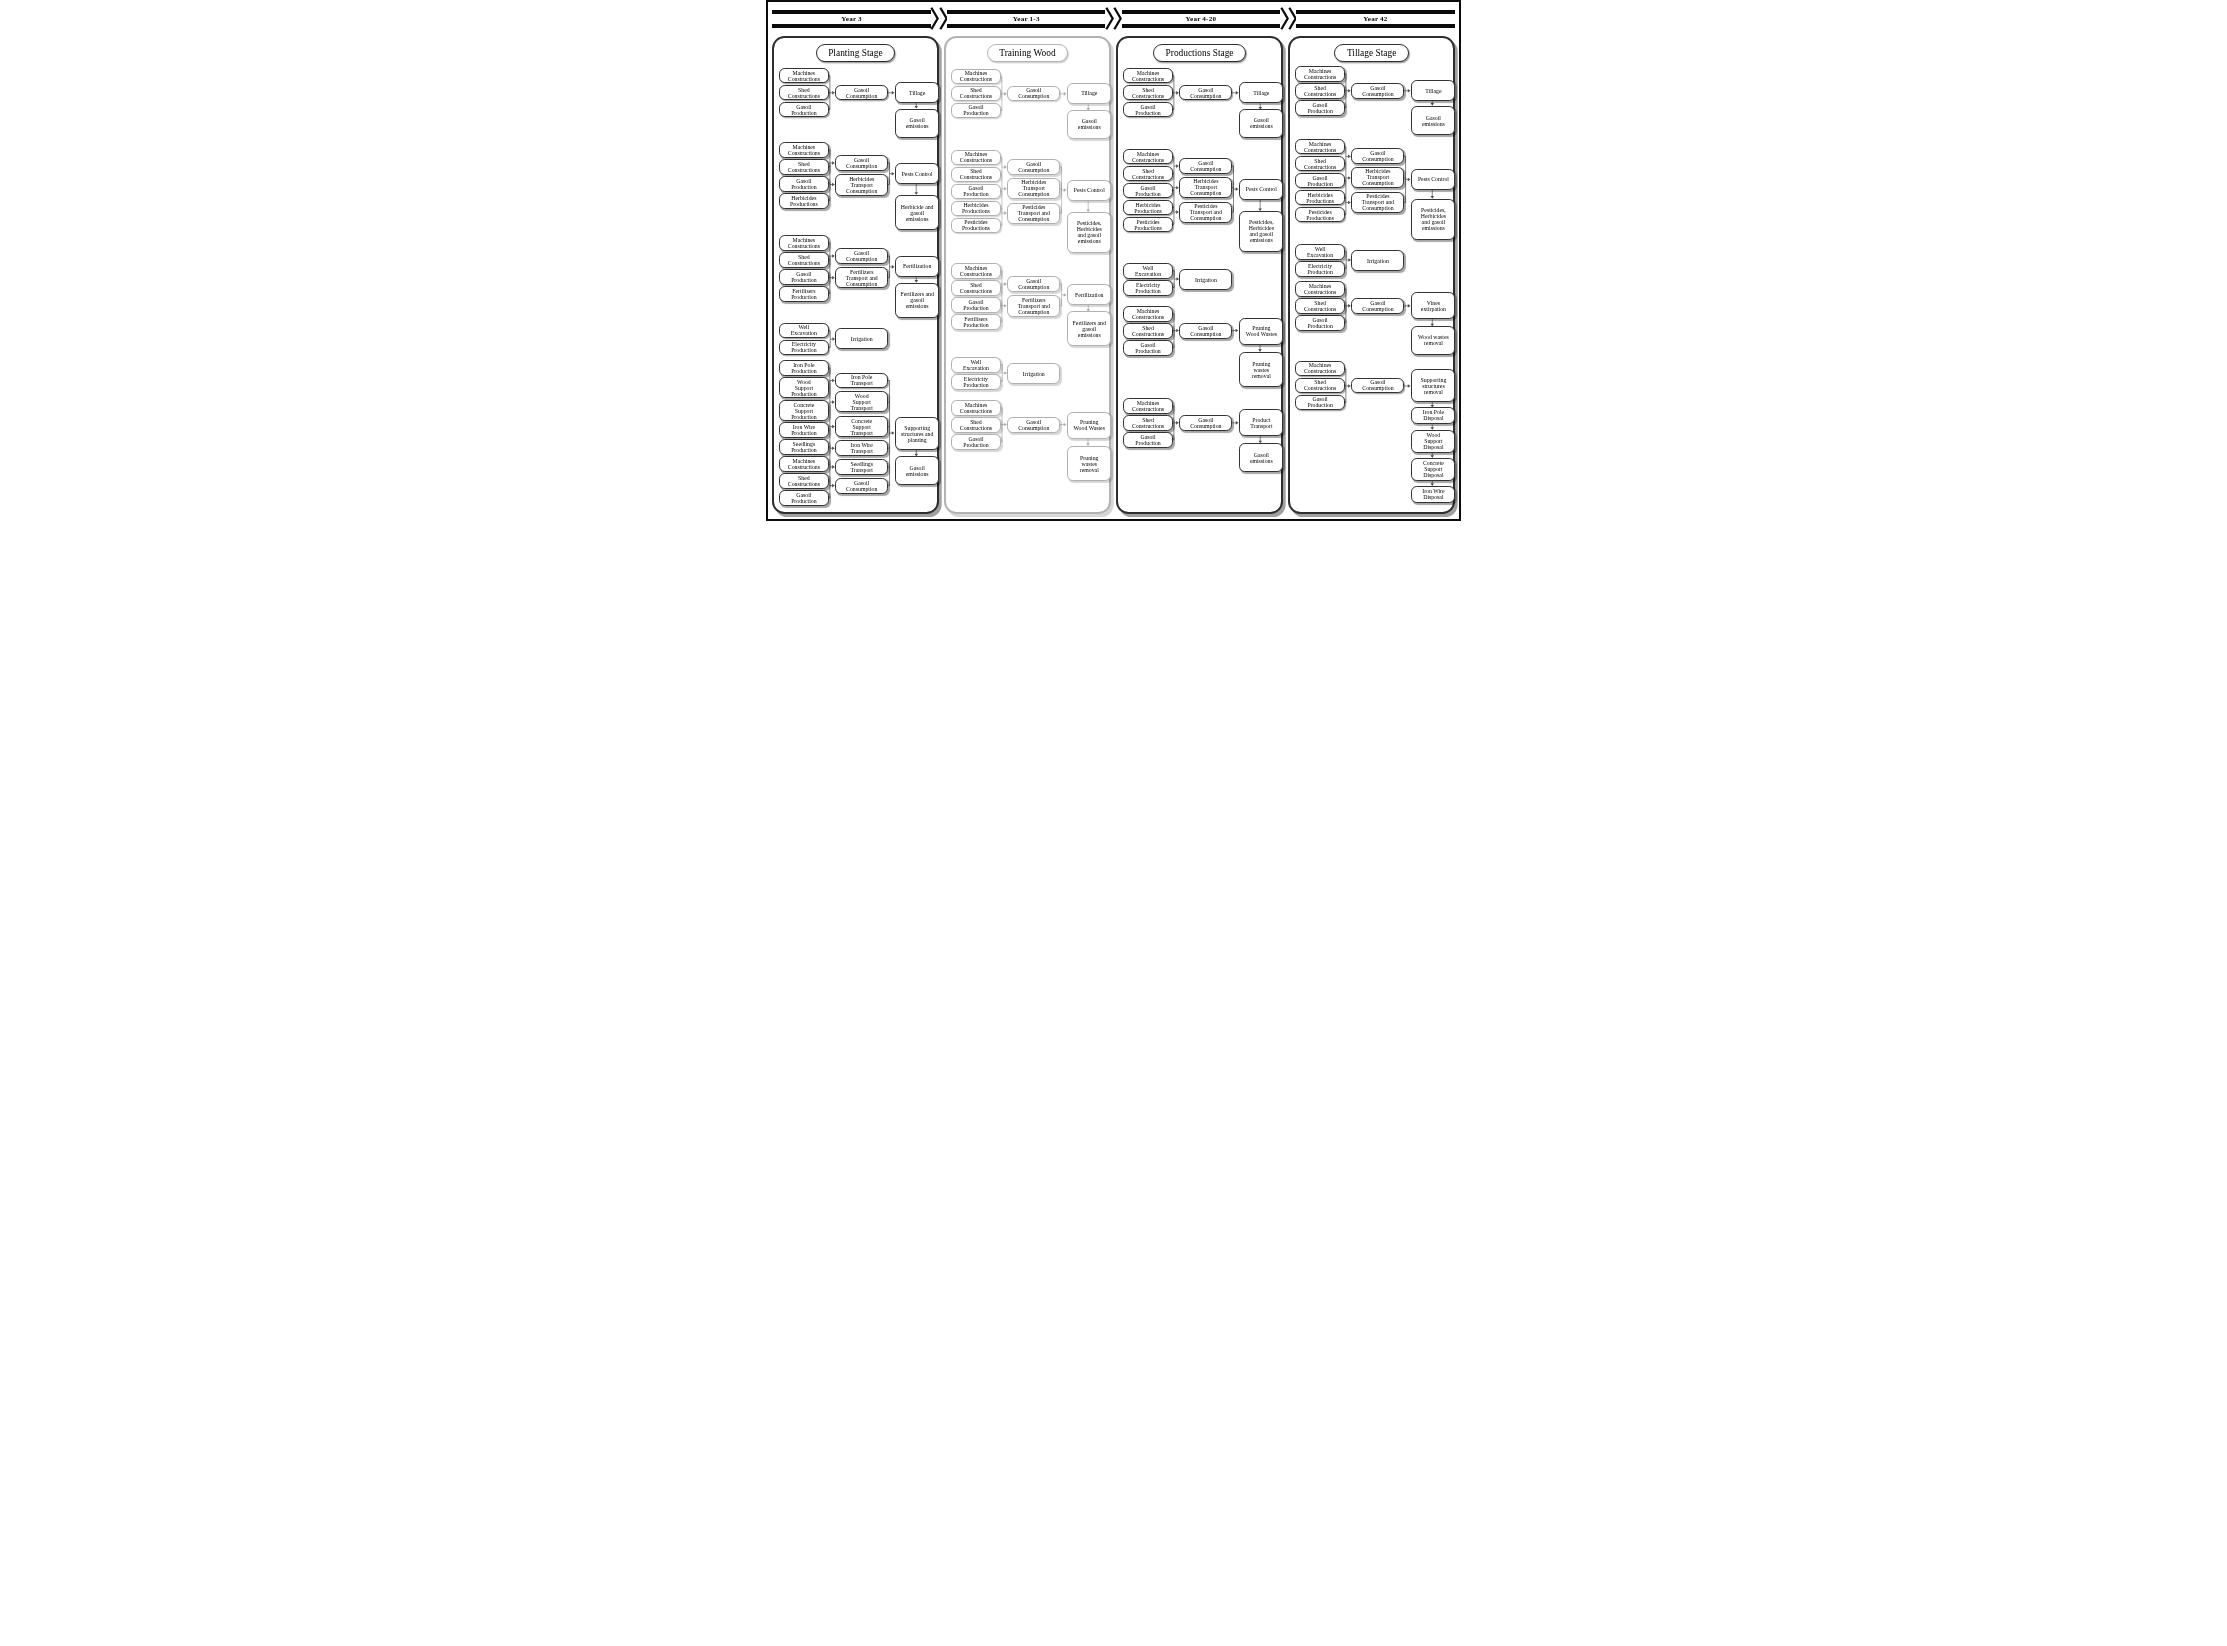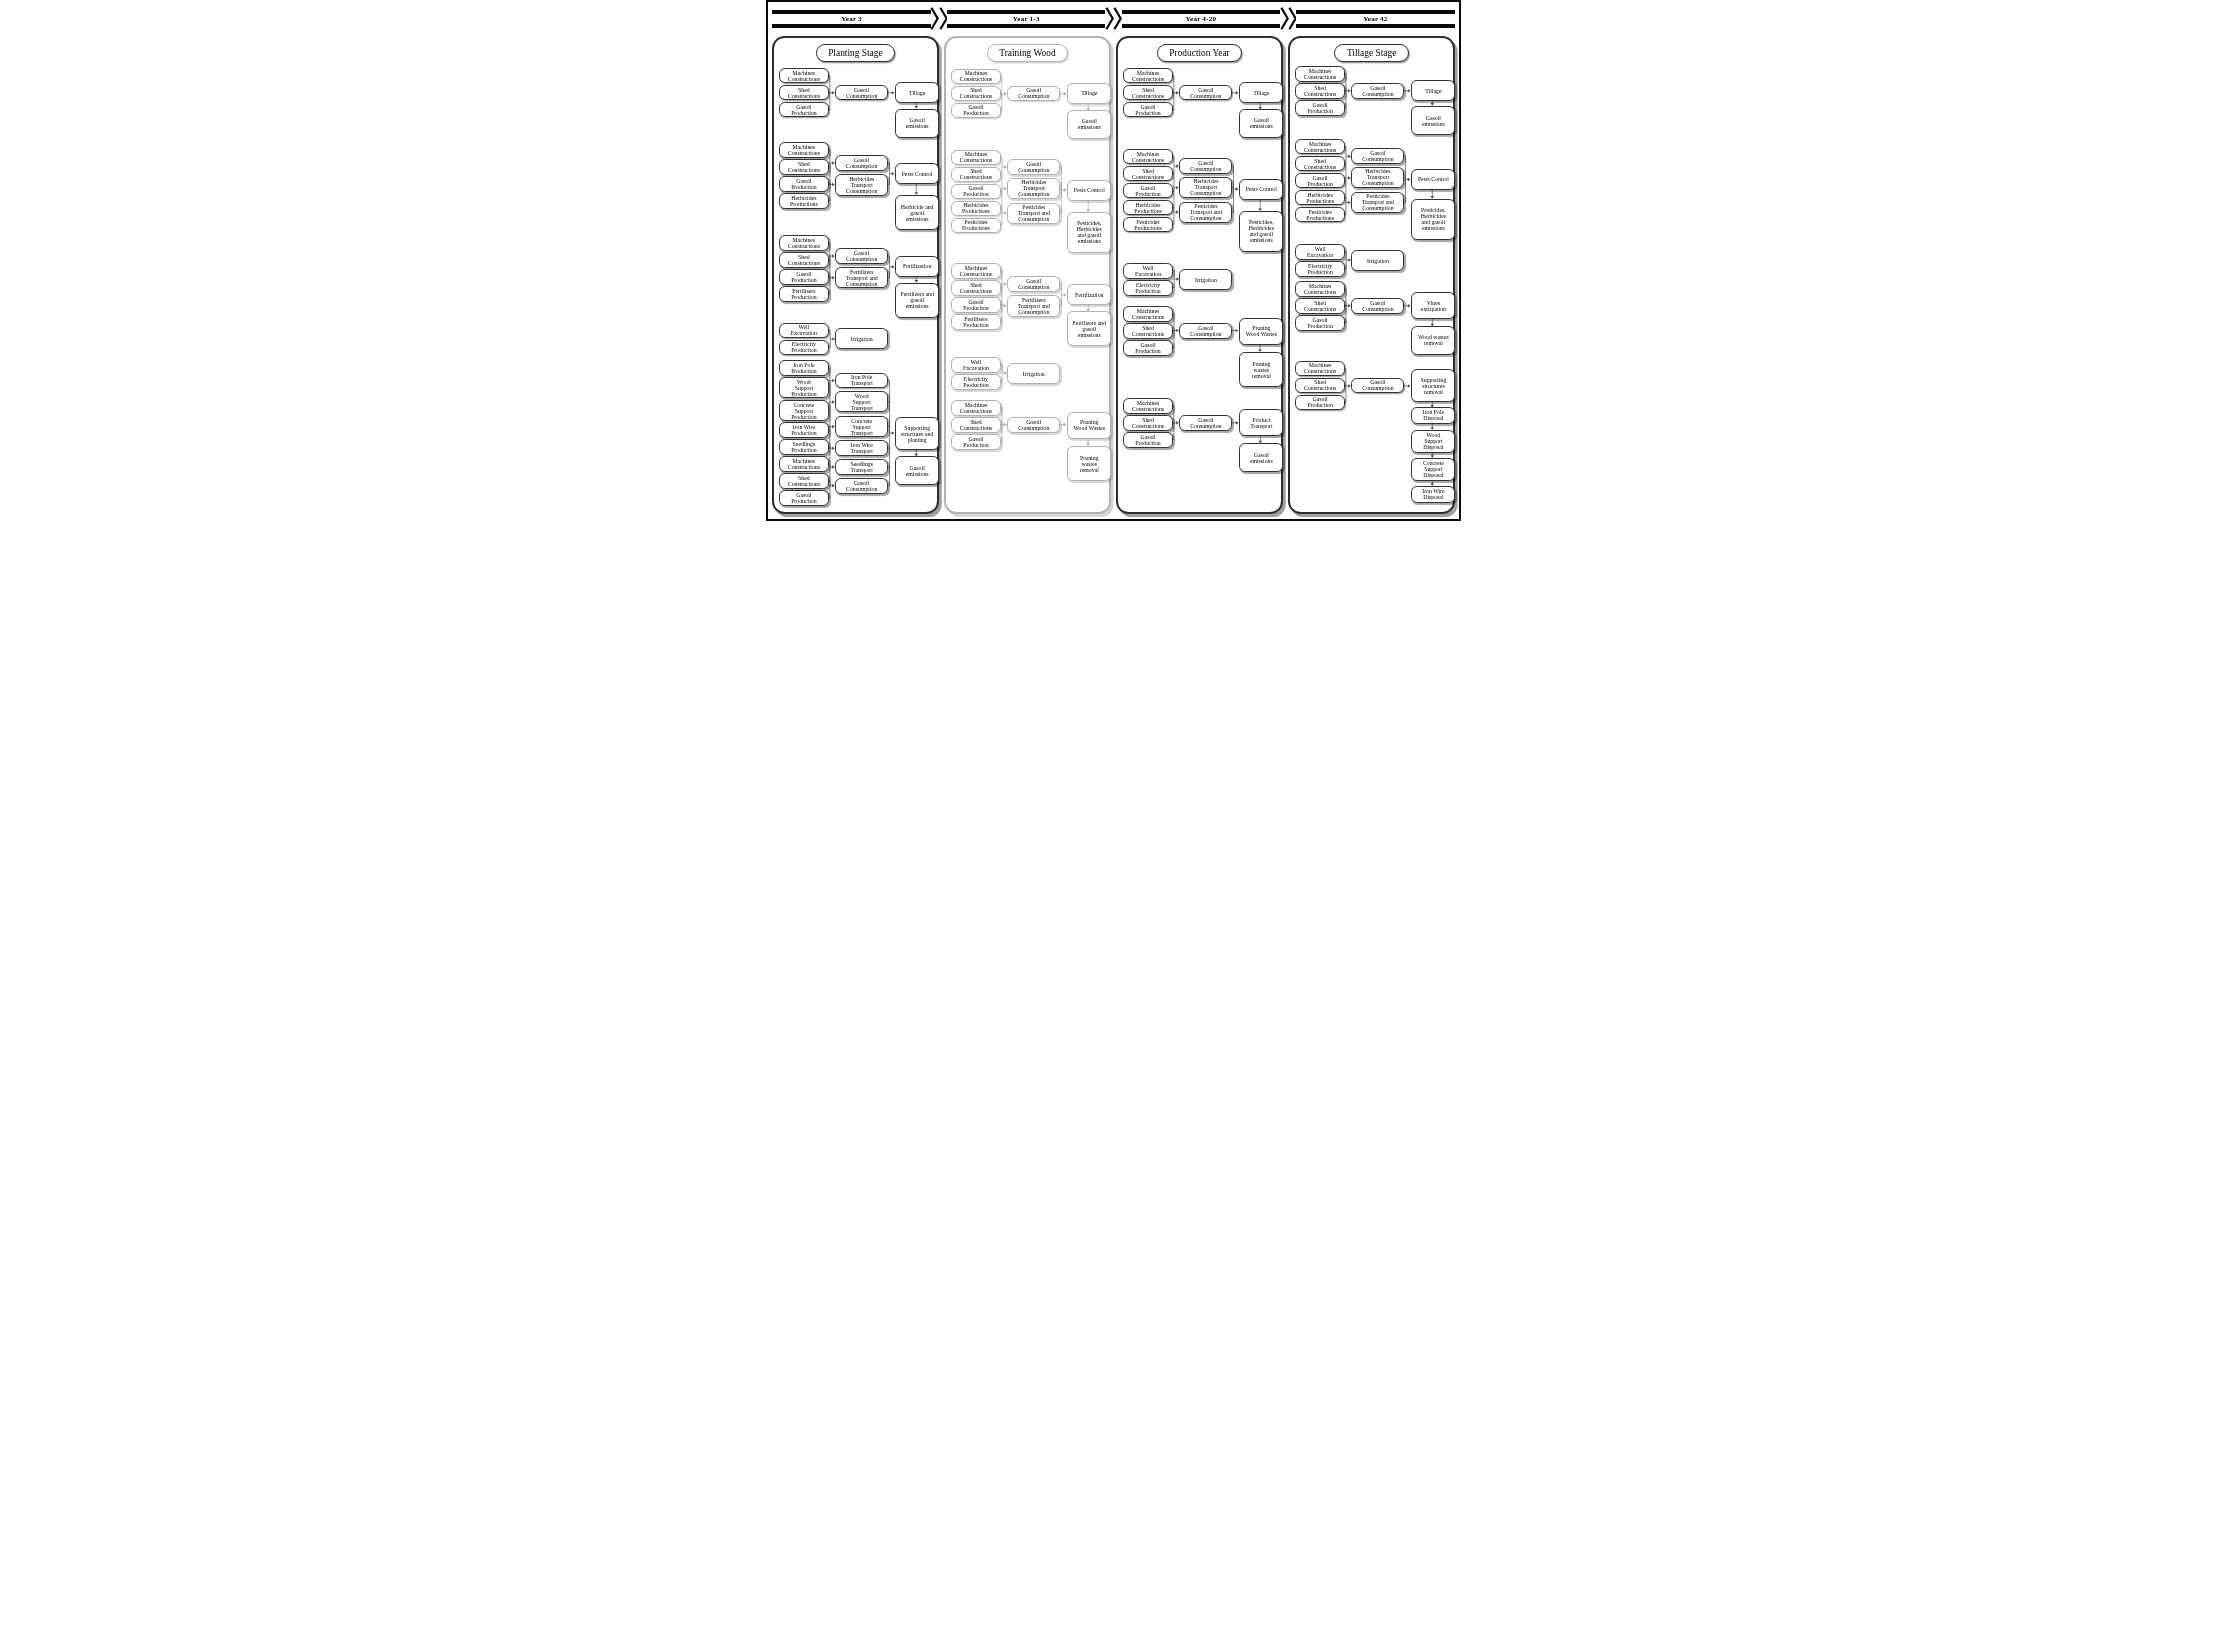--- a/index.html
+++ b/index.html
@@ -319,21 +319,21 @@
           </svg>
           <div class="node node-source" style="left: 2.7px; top: 0px; width: 50px; height: 15.6px;">Machines<br>Constructions</div>
           <div class="node node-source" style="left: 2.7px; top: 17px; width: 50px; height: 15.6px;">Shed<br>Constructions</div>
           <div class="node node-source" style="left: 2.7px; top: 34px; width: 50px; height: 15.6px;">Gasoil<br>Production</div>
           <div class="node node-mid" style="left: 59px; top: 17px; width: 53px; height: 15.6px;">Gasoil<br>Consumption</div>
           <div class="node node-target" style="left: 119px; top: 11.4px; width: 44px; height: 27px;">Pruning<br>Wood Wastes</div>
           <div class="node node-chain" style="left: 119px; top: 46px; width: 44px; height: 35px;">Pruning<br>wastes<br>removal</div>
         </div>
       </section>
       <section class="stage tone-dark">
-        <div class="stage-title-wrap"><div class="stage-title">Production  Year</div></div>
+        <div class="stage-title-wrap"><div class="stage-title">Productions  Stage</div></div>
         <div class="group" style="height: 72px; margin-top: 5.3px;">
           <svg class="wires" width="163" height="72" viewBox="0 0 366 161">
             <line x1="121" y1="17.5" x2="121" y2="93.5" stroke="#4a4a4a" stroke-width="1.5"></line>
             <line x1="118" y1="17.5" x2="121" y2="17.5" stroke="#4a4a4a" stroke-width="1.5"></line>
             <line x1="118" y1="55.5" x2="121" y2="55.5" stroke="#4a4a4a" stroke-width="1.5"></line>
             <line x1="118" y1="93.5" x2="121" y2="93.5" stroke="#4a4a4a" stroke-width="1.5"></line>
             <line x1="121" y1="55.5" x2="127" y2="55.5" stroke="#4a4a4a" stroke-width="1.5"></line>
             <polygon points="126,51.5 132,55.5 126,59.5" fill="#4a4a4a"></polygon>
             <line x1="252" y1="55.5" x2="261" y2="55.5" stroke="#4a4a4a" stroke-width="1.5"></line>
             <polygon points="260,51.5 266,55.5 260,59.5" fill="#4a4a4a"></polygon>

